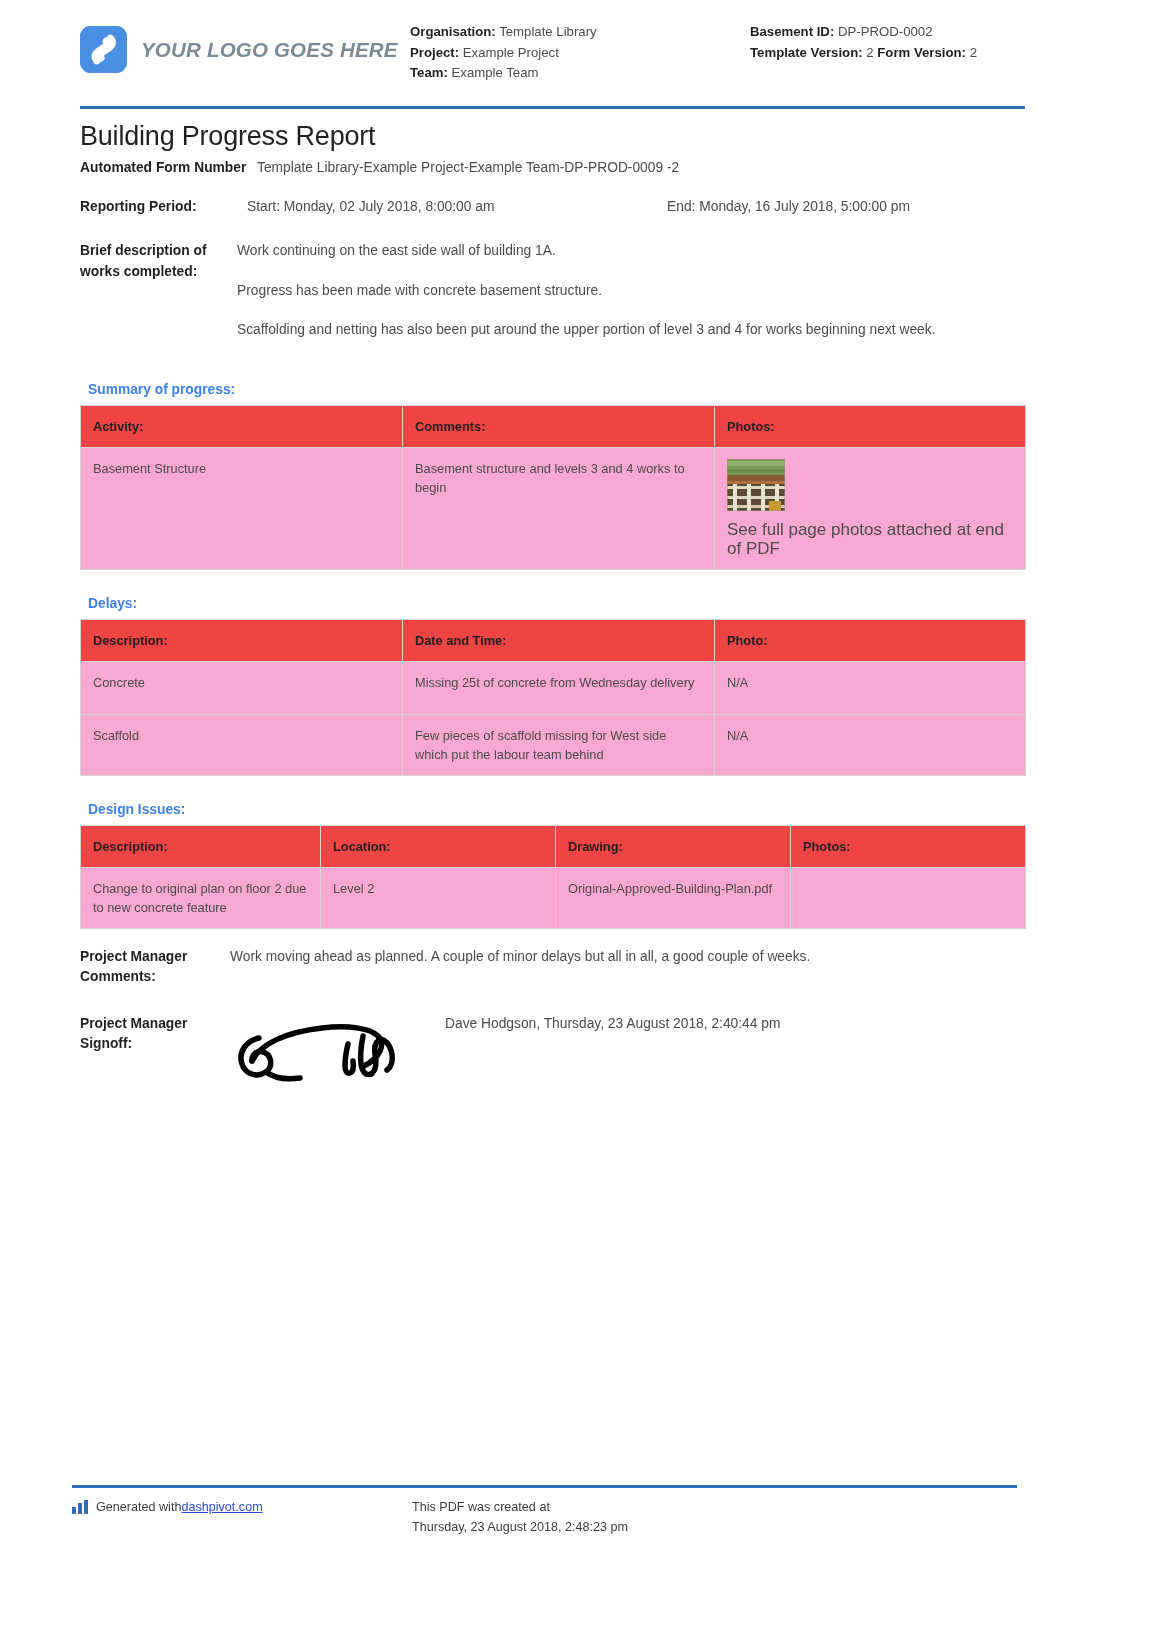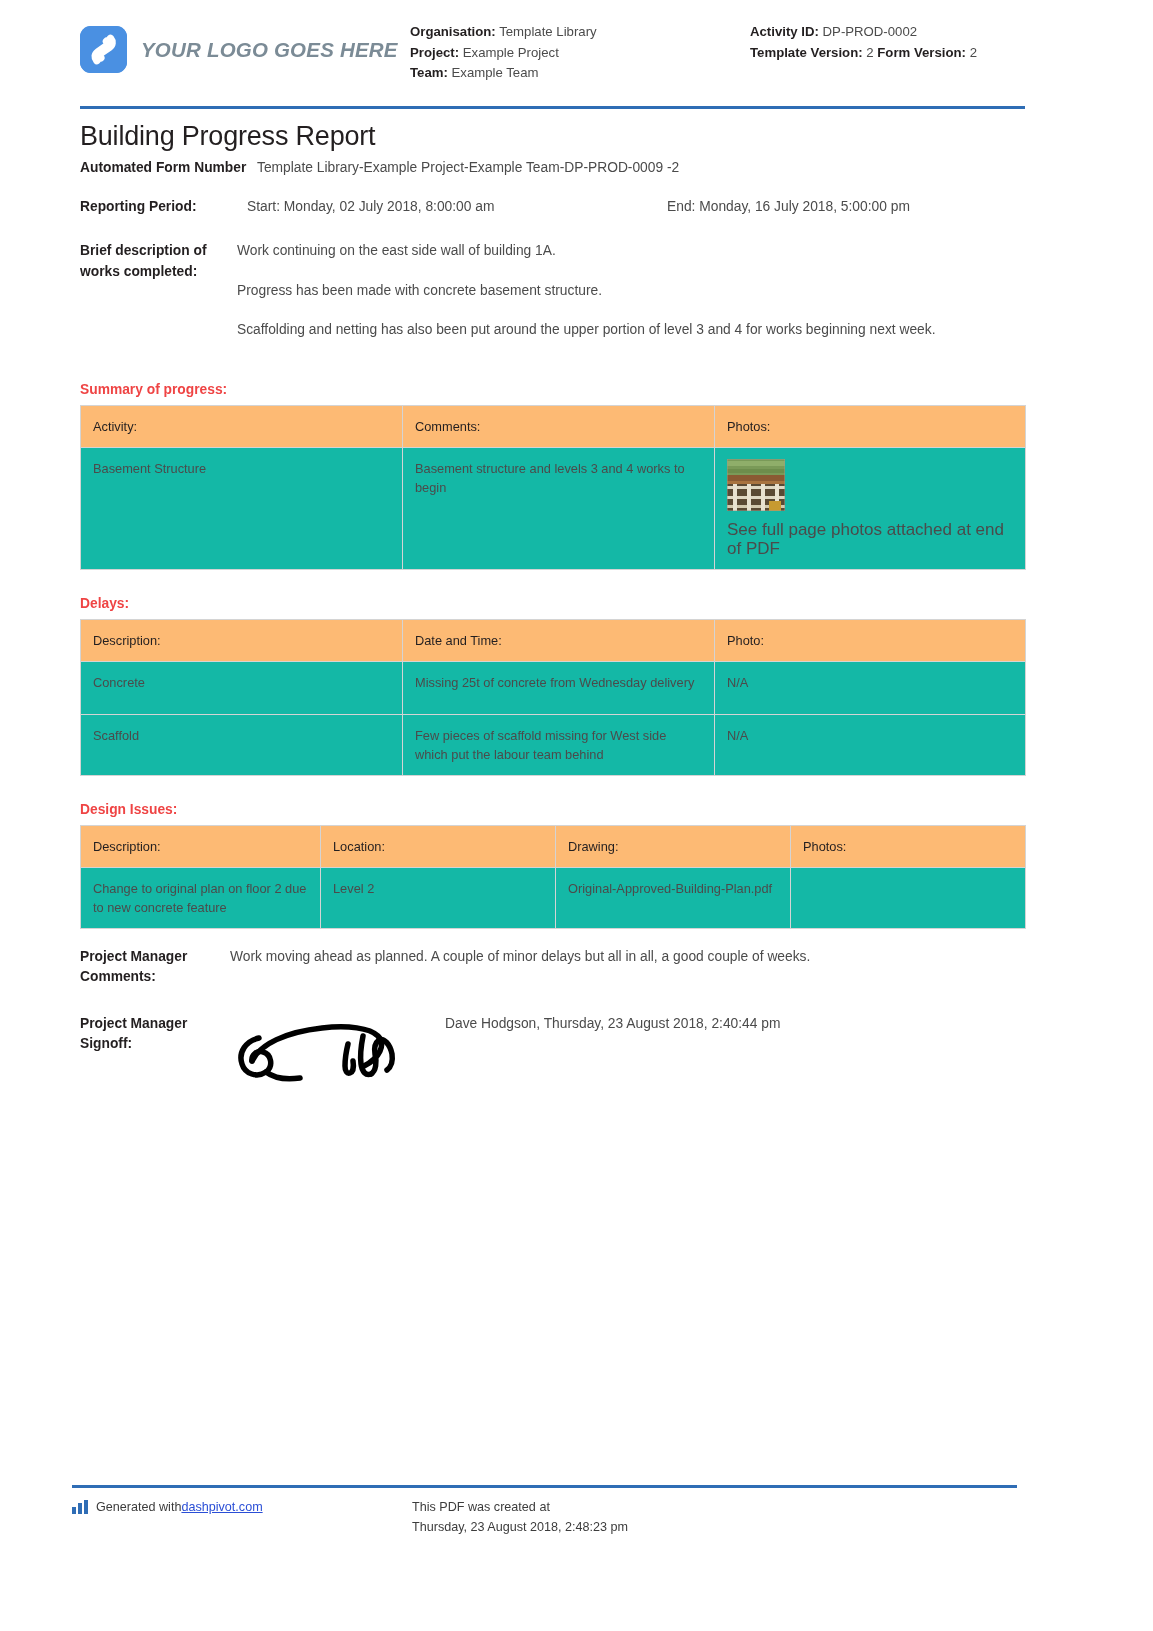--- a/index.html
+++ b/index.html
@@ -111,49 +111,49 @@
   .spacer-14 { height: 14px; }
   .spacer-20 { height: 20px; }
 
   .para { margin: 0 0 19px 7px; }
   .para:last-child { margin-bottom: 0; }
 
   
   .section-heading {
     font-weight: bold;
     font-size: 13.8px;
-    color: #ef4444;
-    margin: 0 0 8px 0;
+    color: #3b82f6;
+    margin: 0 0 8px 8px;
   }
 
   
   table.grid {
     width: 945px;
     border-collapse: collapse;
     table-layout: fixed;
     margin-bottom: 6px;
   }
   table.grid th,
   table.grid td {
     border: 1px solid #d4d4d4;
     text-align: left;
     vertical-align: top;
     padding: 11px 12px;
     font-size: 12.8px;
     line-height: 19px;
   }
   table.grid th {
-    background: #fdba74;
-    font-weight: normal;
+    background: #ef4444;
+    font-weight: bold;
     color: #231f20;
     height: 16px;
   }
   table.grid td {
     color: #4b4b4b;
-    background: #14b8a6;
+    background: #f9a8d4;
   }
   .cell-tall { height: 68px; }
   .cell-mid { height: 30px; margin-top: 40px; }
 
   .photo-thumb {
     width: 58px;
     height: 52px;
     display: block;
     margin-bottom: 9px;
   }
@@ -234,21 +234,21 @@
           <span>Example Project</span>
         </div>
         <div>
           <b>Team:</b>
           <span>Example Team</span>
         </div>
       </div>
 
       <div class="meta-col col-b">
         <div>
-          <b>Activity ID:</b>
+          <b>Basement ID:</b>
           <span>DP-PROD-0002</span>
         </div>
         <div>
           <b>Template Version:</b>
           <span>2</span>
           <b>Form Version:</b>
           <span>2</span>
         </div>
       </div>
     </div>

